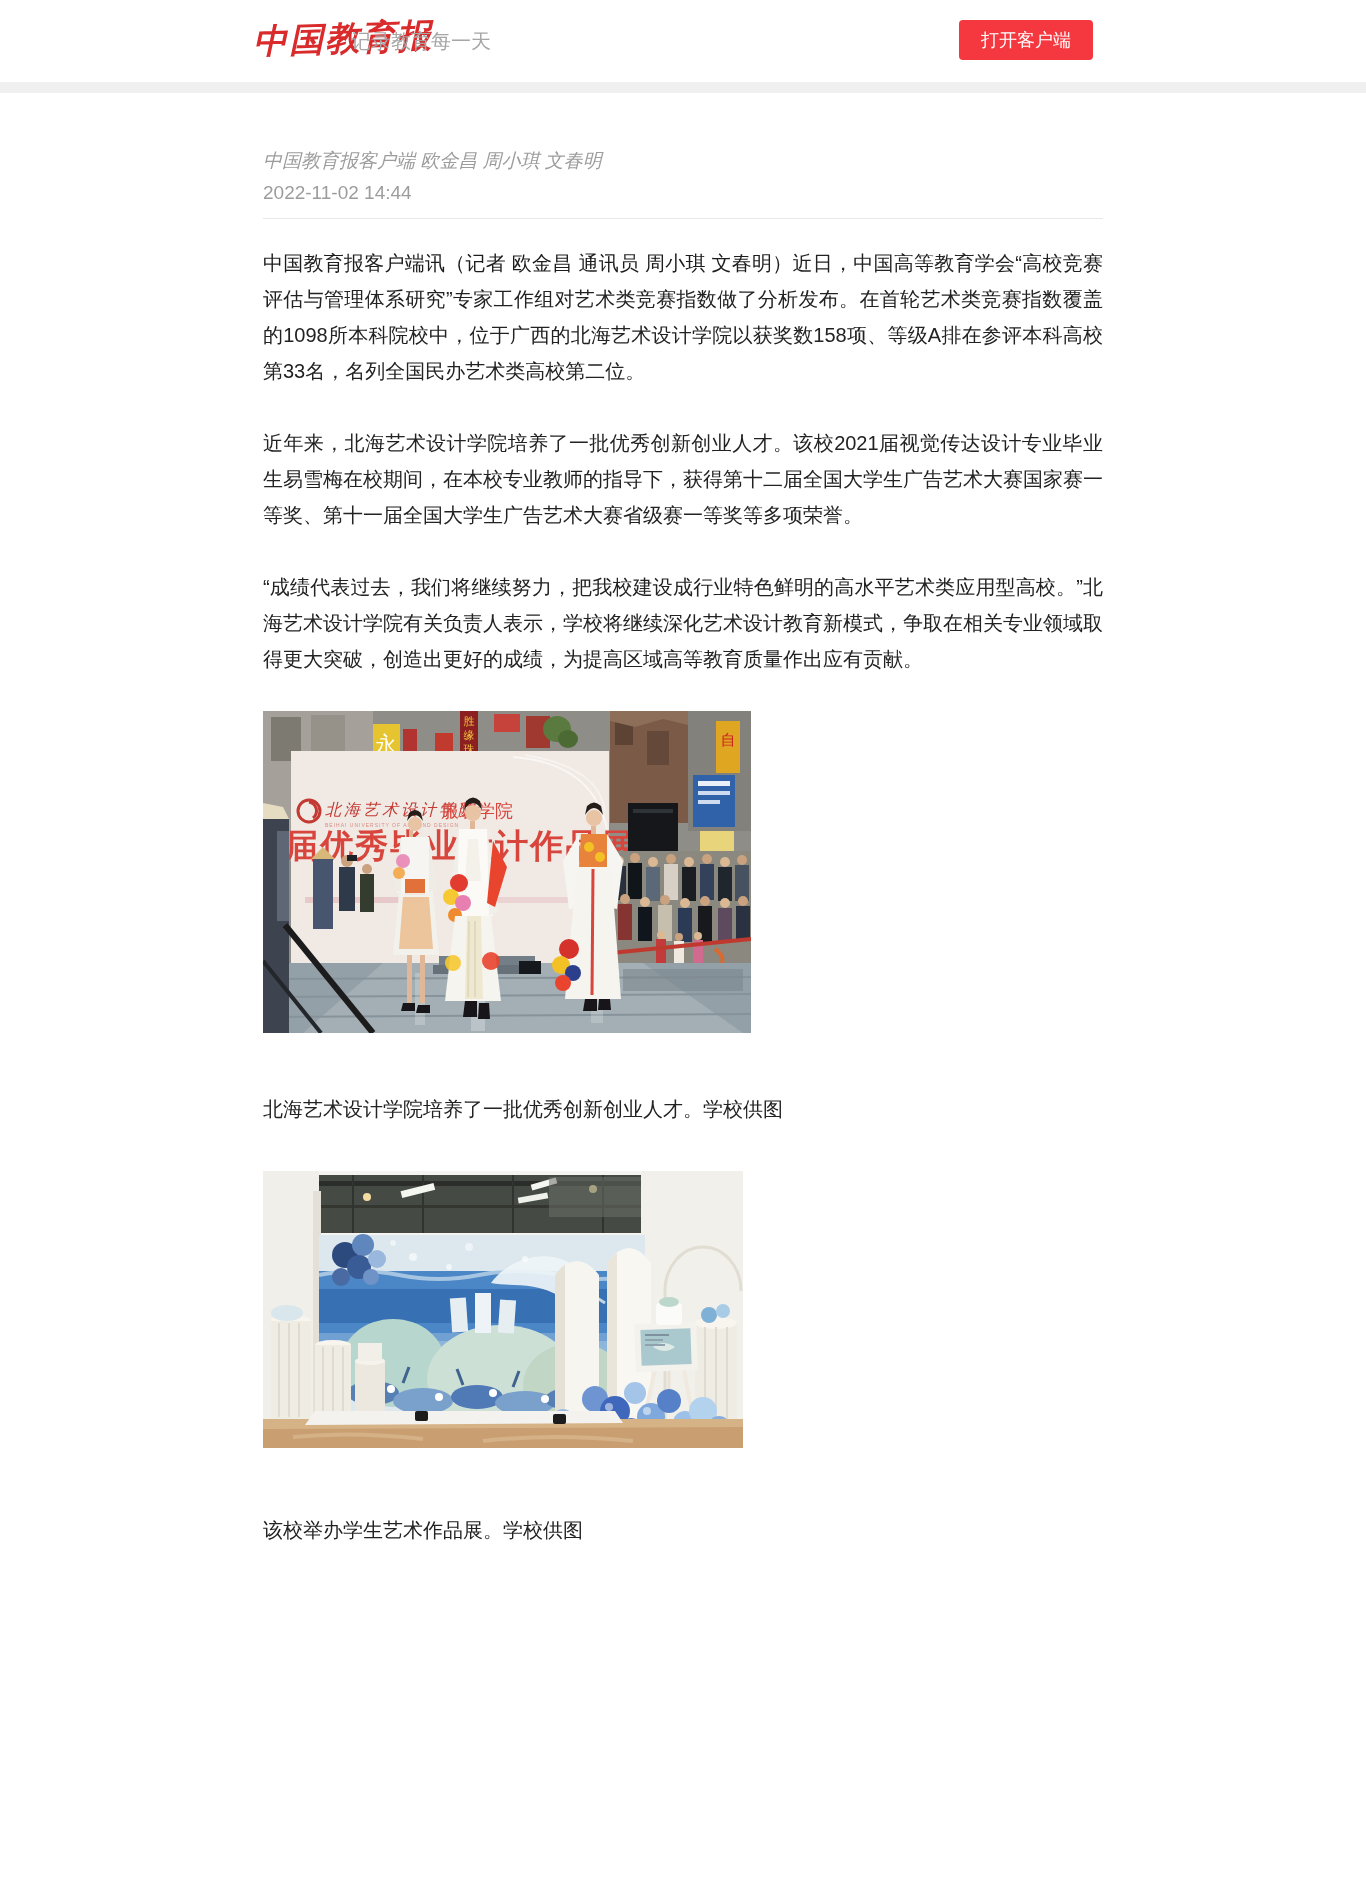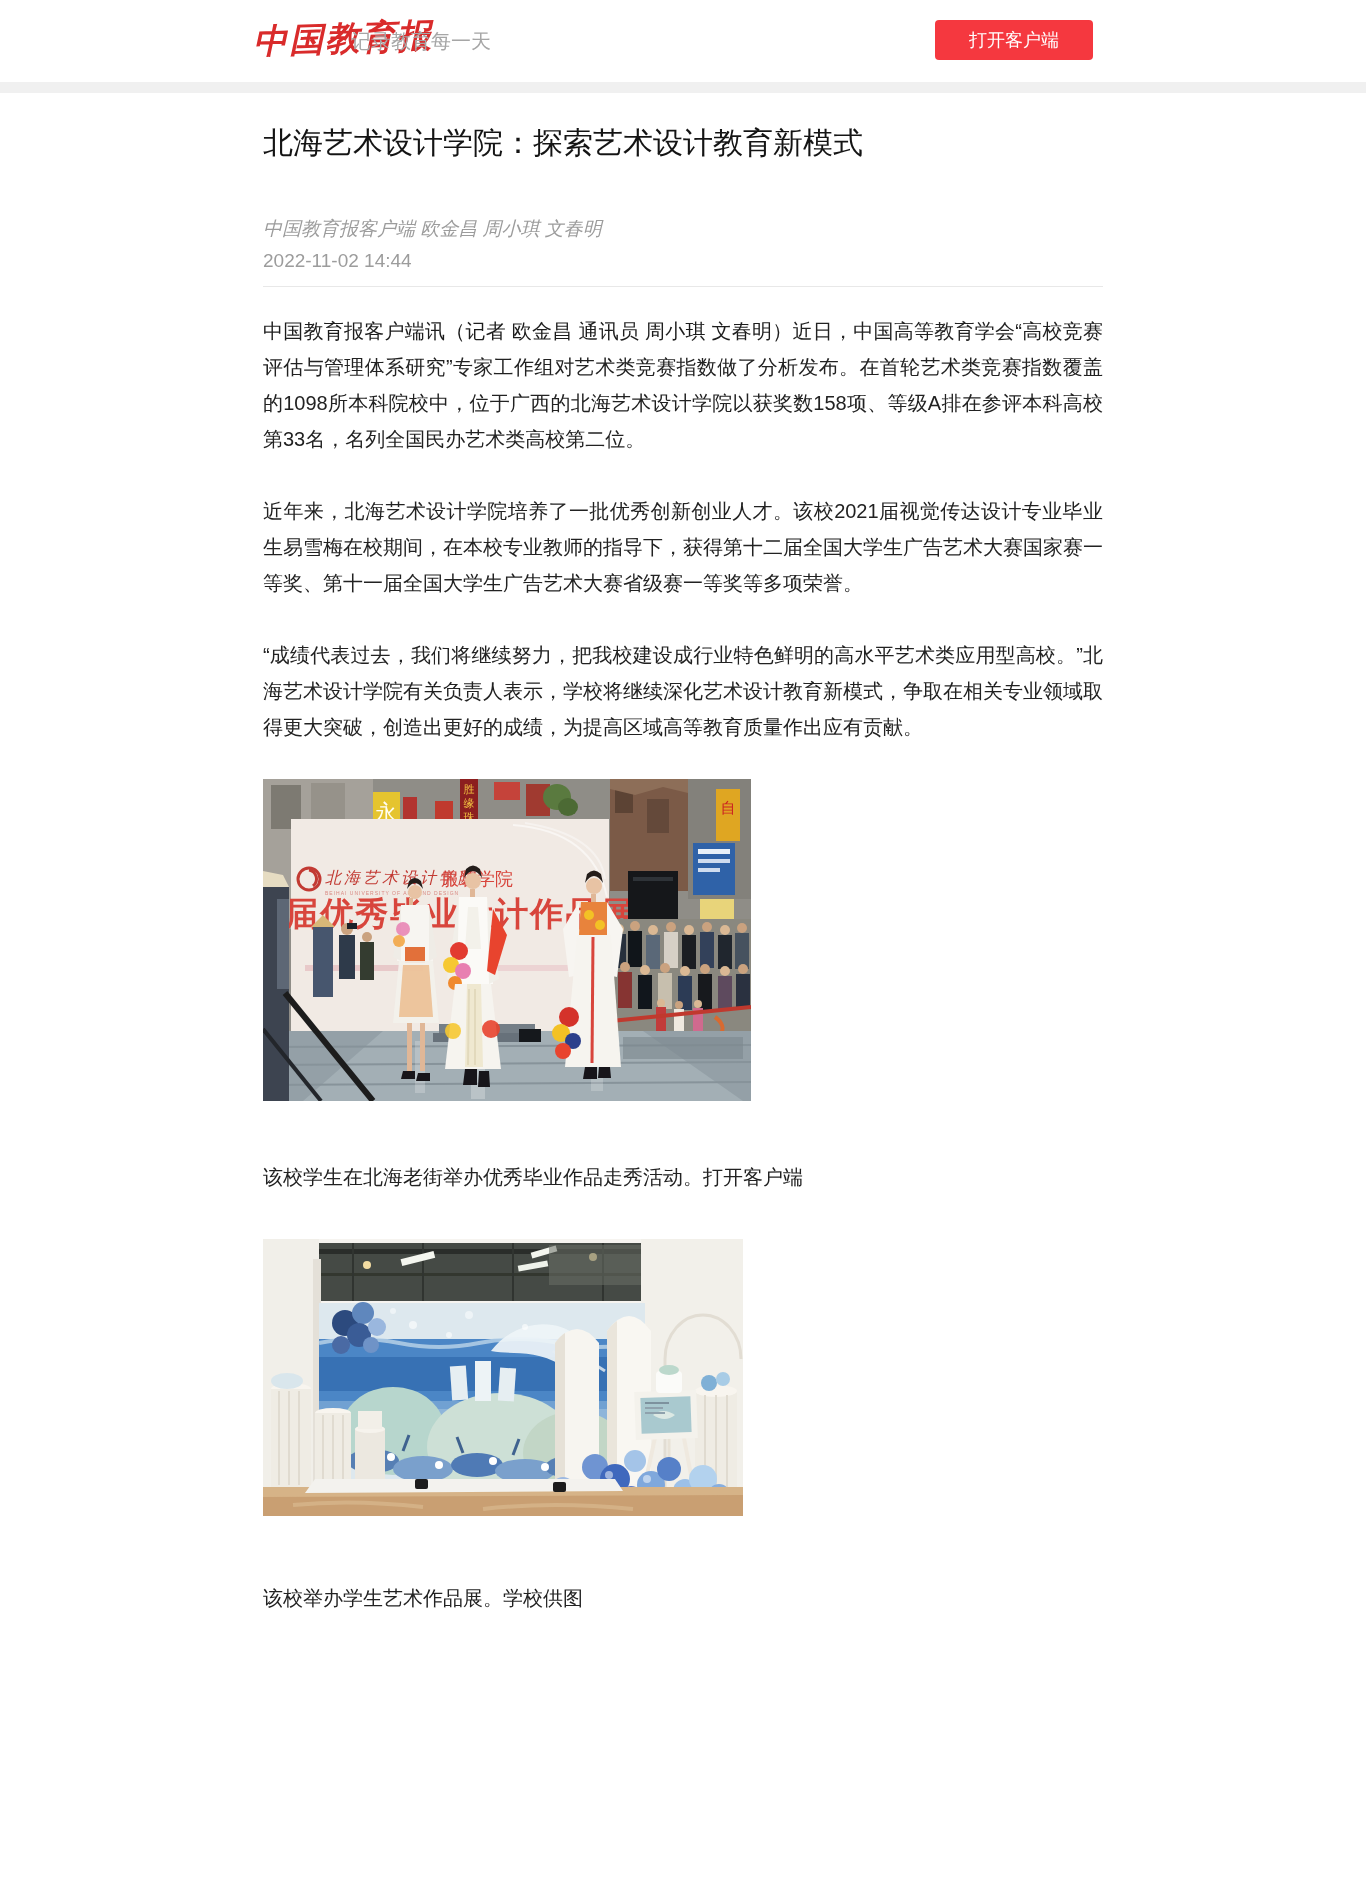--- a/index.html
+++ b/index.html
@@ -12,21 +12,21 @@
   .site-header{height:82px;background:#fff;}
   .header-inner{width:840px;height:82px;margin:0 auto;position:relative;}
   .logo{
     position:absolute;left:-10px;top:16px;
     font-size:34px;font-weight:bold;font-style:italic;
     color:#d92b2b;letter-spacing:2px;transform:rotate(-2deg);
     cursor:pointer;white-space:nowrap;
   }
   .tagline{position:absolute;left:88px;top:28px;font-size:20px;color:#a6a6a6;white-space:nowrap;}
   .open-btn{
-    position:absolute;right:10px;top:20px;height:40px;padding:0 34px;
+    position:absolute;right:10px;top:20px;height:40px;padding:0 22px;
     background:#f5383f;color:#fff;font-size:18px;line-height:40px;
     border:none;border-radius:4px;cursor:pointer;font-family:inherit;
   }
   .gray-strip{height:11px;background:#f0f0f0;}
   
   .container{width:840px;margin:0 auto;}
   h1.article-title{margin:32px 0 0;font-size:30px;line-height:36px;font-weight:400;color:#141414;}
   .byline{margin-top:57px;font-size:19px;line-height:22px;color:#9c9c9c;font-style:italic;}
   .pubtime{margin-top:10px;font-size:19px;line-height:22px;color:#9c9c9c;}
   hr.divider{margin:14px 0 0;border:none;border-top:1px solid #e8e8e8;height:0;}
@@ -46,21 +46,20 @@
 <header class="site-header">
   <div class="header-inner">
     <span class="logo">中国教育报</span>
     <span class="tagline">记录教育每一天</span>
     <button class="open-btn">打开客户端</button>
   </div>
 </header>
 <div class="gray-strip"></div>
 
 <main class="container">
-  <h1 class="article-title">北海艺术设计学院：探索艺术设计教育新模式</h1>
   <div class="byline">中国教育报客户端 欧金昌 周小琪 文春明</div>
   <div class="pubtime">2022-11-02 14:44</div>
   <hr class="divider">
 
   <article>
     <p class="body first"><b>中国教育报客户端讯（记者 欧金昌 通讯员 周小琪 文春明）</b><span>近日，中国高等教育学会“高校竞赛评估与管理体系研究”专家工作组对艺术类竞赛指数做了分析发布。在首轮艺术类竞赛指数覆盖的1098所本科院校中，位于广西的北海艺术设计学院以获奖数158项、等级A排在参评本科高校第33名，名列全国民办艺术类高校第二位。</span></p>
     <p class="body">近年来，北海艺术设计学院培养了一批优秀创新创业人才。该校2021届视觉传达设计专业毕业生易雪梅在校期间，在本校专业教师的指导下，获得第十二届全国大学生广告艺术大赛国家赛一等奖、第十一届全国大学生广告艺术大赛省级赛一等奖等多项荣誉。</p>
     <p class="body">“成绩代表过去，我们将继续努力，把我校建设成行业特色鲜明的高水平艺术类应用型高校。”北海艺术设计学院有关负责人表示，学校将继续深化艺术设计教育新模式，争取在相关专业领域取得更大突破，创造出更好的成绩，为提高区域高等教育质量作出应有贡献。</p>
 
     <figure class="fig1">
@@ -259,21 +258,21 @@
         <g>
           <path d="M0,92 L20,96 L26,108 L0,112 Z" fill="#e6dcc2"></path>
           <rect x="0" y="108" width="26" height="214" fill="#3d4450"></rect>
           <rect x="14" y="120" width="12" height="90" fill="#5d6775"></rect>
           <line x1="22" y1="214" x2="110" y2="322" stroke="#1c1c1c" stroke-width="6"></line>
           <line x1="0" y1="250" x2="58" y2="322" stroke="#23262b" stroke-width="4"></line>
         </g>
       </svg>
     </figure>
 
-    <p class="caption">该校学生在北海老街举办优秀毕业作品走秀活动。打开客户端</p>
+    <p class="caption">北海艺术设计学院培养了一批优秀创新创业人才。学校供图</p>
 
     <figure class="fig2">
       <svg viewBox="0 0 480 277" width="480" height="277">
         <rect x="0" y="0" width="480" height="277" fill="#f6f4f0"></rect>
 
         <g>
           <rect x="40" y="4" width="400" height="58" fill="#454a45"></rect>
           <rect x="40" y="10" width="400" height="5" fill="#2a2d2a"></rect>
           <rect x="40" y="34" width="400" height="3" fill="#33372f"></rect>
           <line x1="90" y1="4" x2="90" y2="62" stroke="#303430" stroke-width="2"></line>

